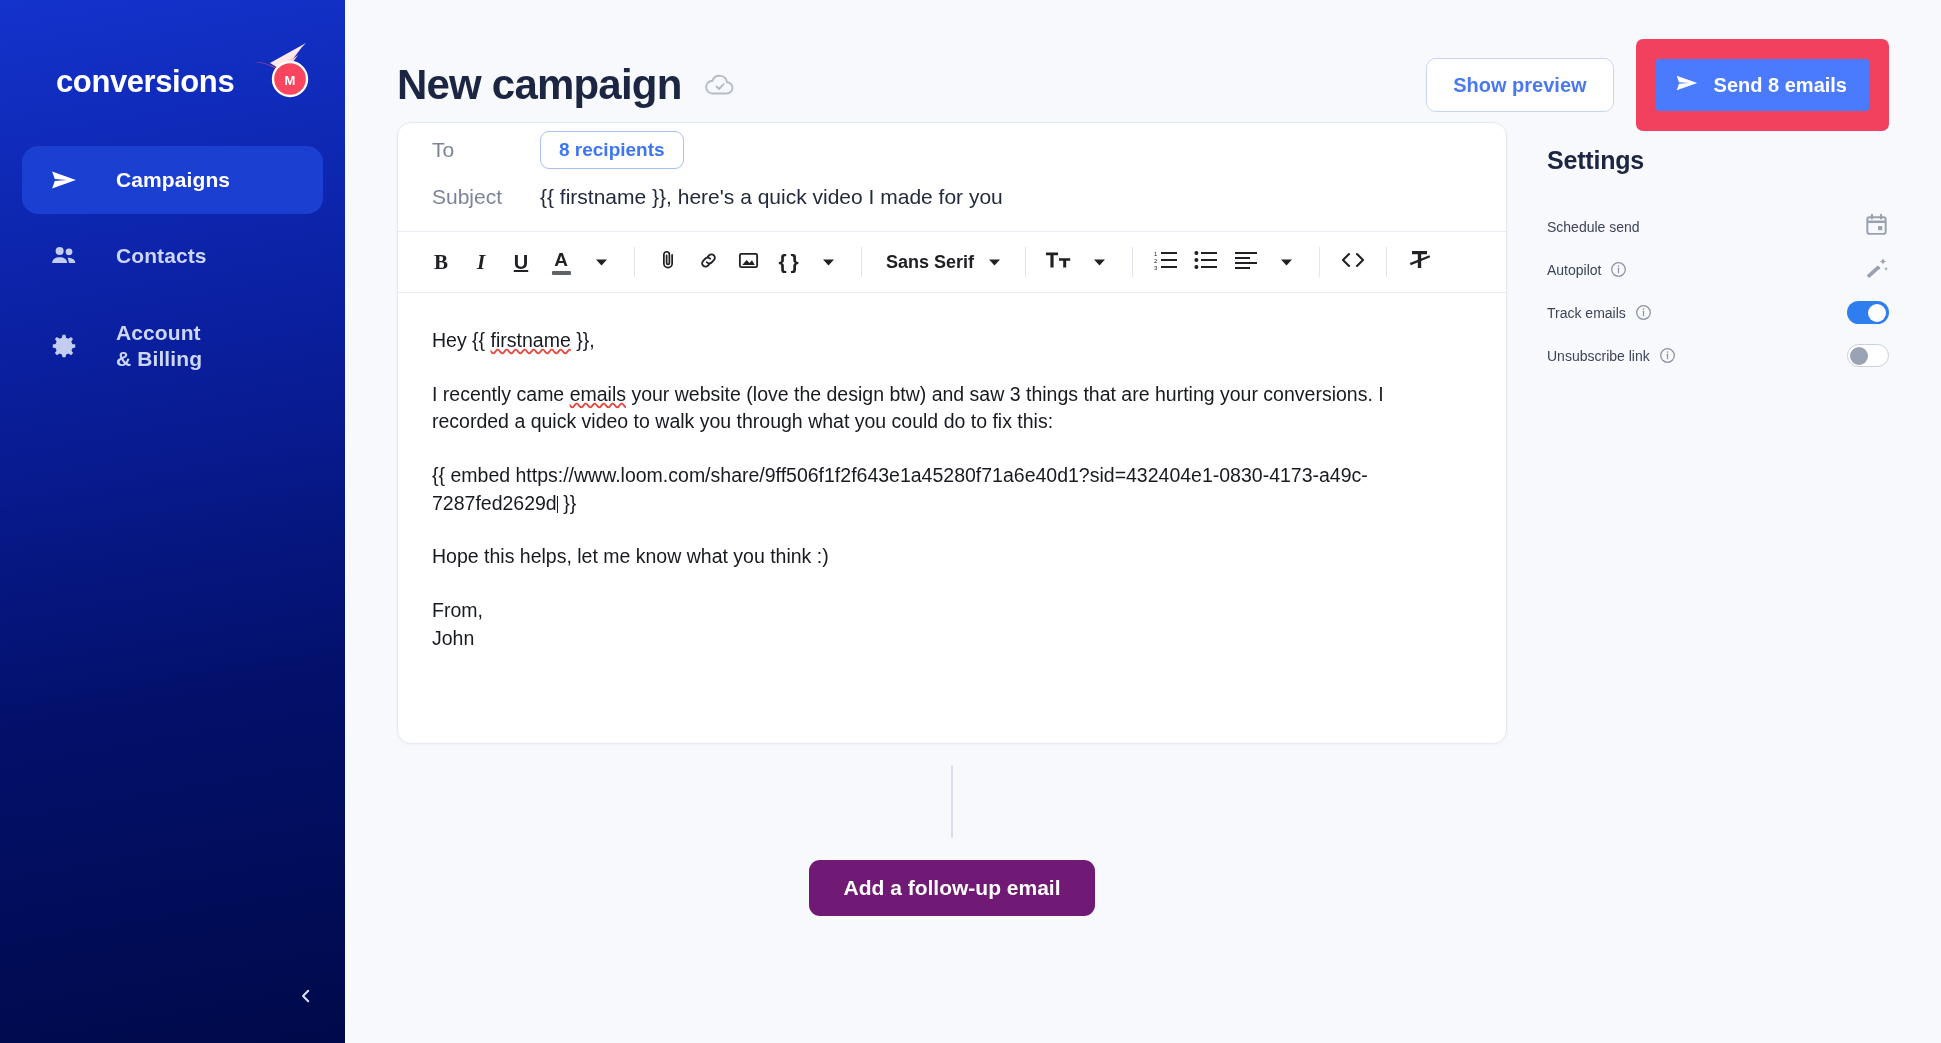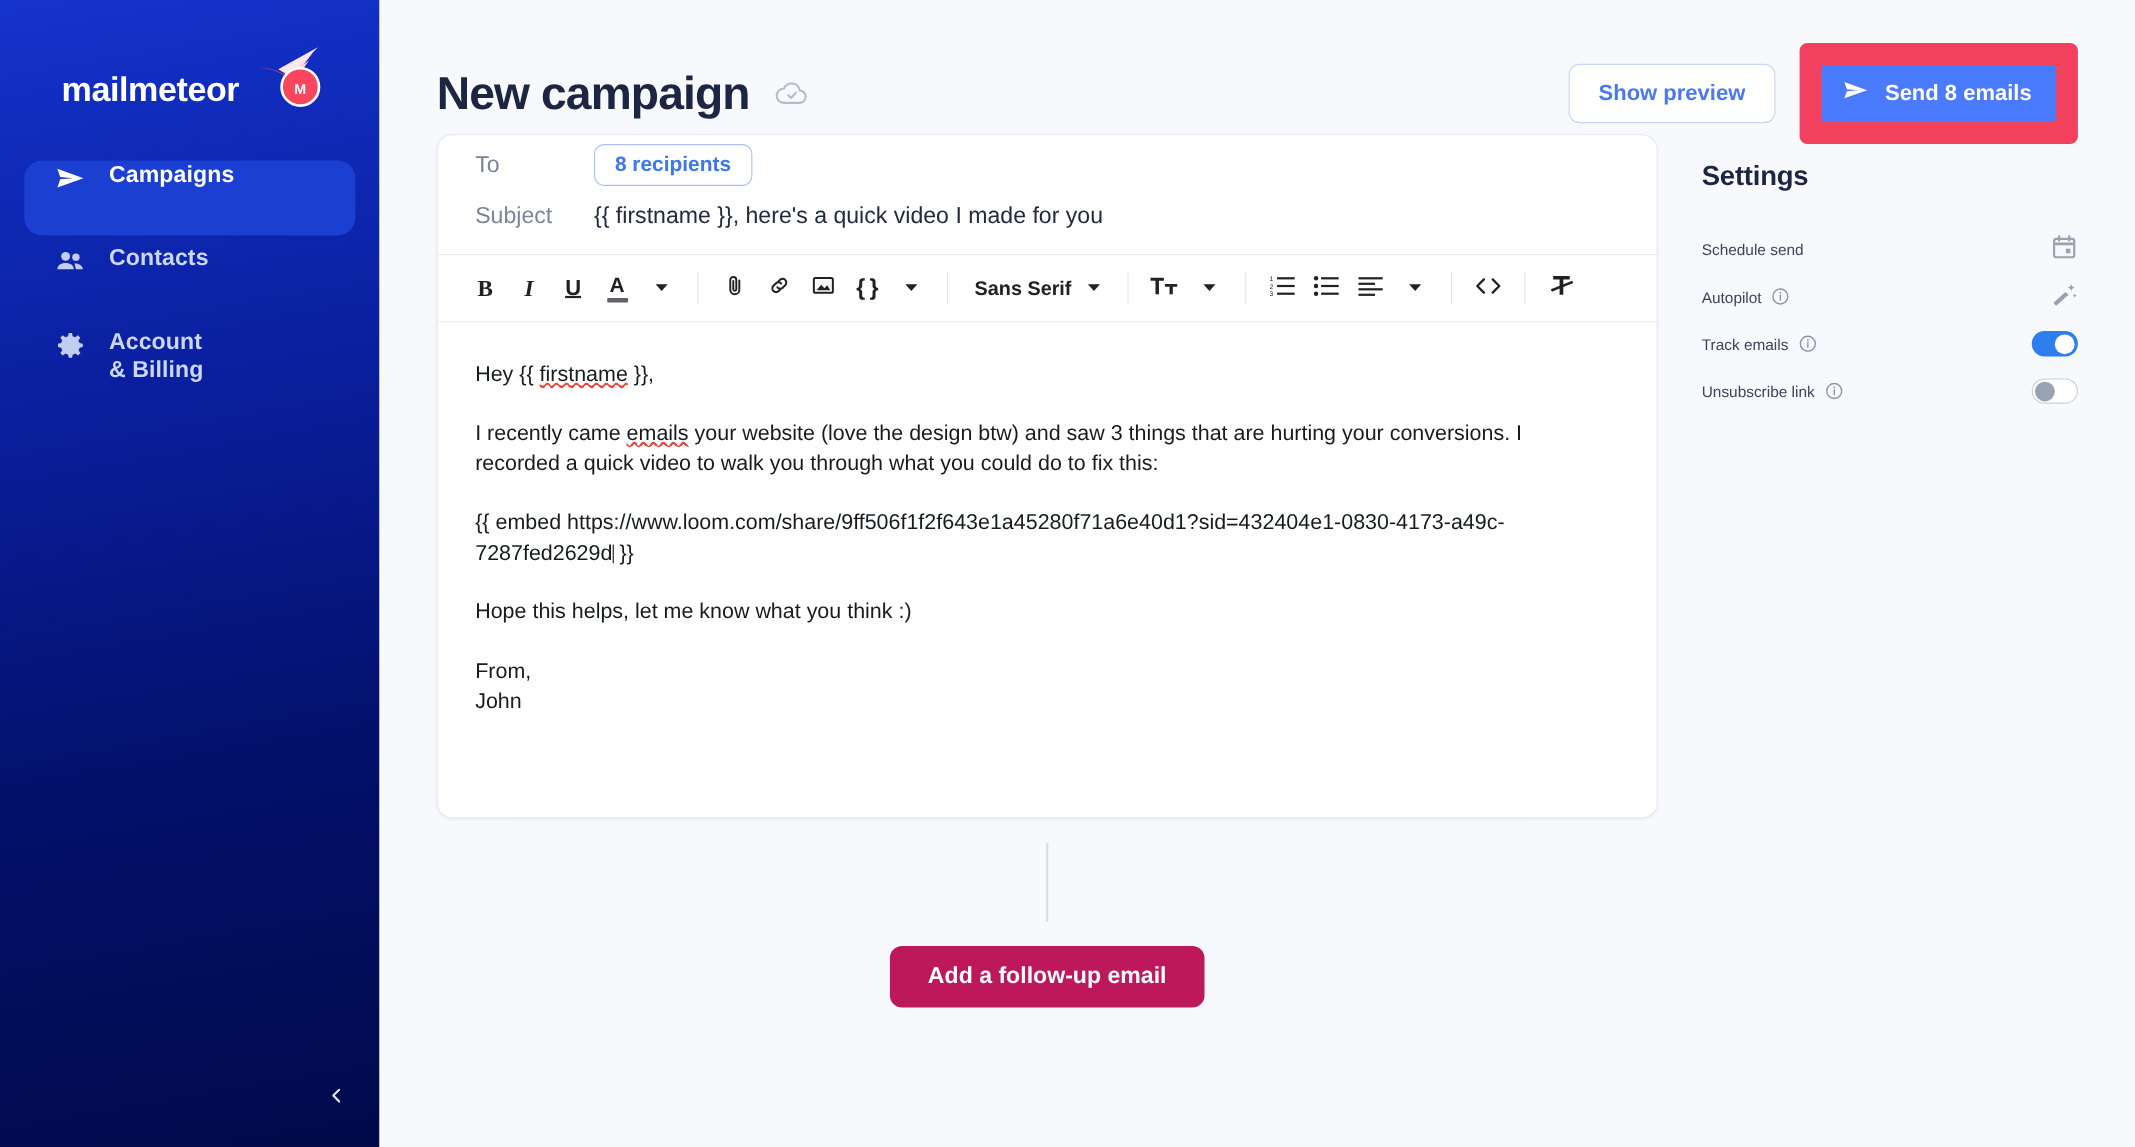--- a/index.html
+++ b/index.html
@@ -25,21 +25,21 @@
     height: 120px;
   }
   .brand-word {
     font-size: 31px; font-weight: 700; letter-spacing: -0.4px;
     color: #ffffff;
   }
   .brand-logo { margin-left: 6px; margin-top: -14px; }
 
   .nav { margin-top: 26px; padding: 0 22px; }
   .nav-item {
-    display: flex; align-items: flex-start; gap: 19px;
+    display: flex; align-items: center; gap: 36px;
     height: 68px; padding: 0 26px;
     border-radius: 16px;
     margin-bottom: 8px;
     cursor: pointer;
   }
   .nav-item .nav-label {
     font-size: 21px; font-weight: 700; color: #ccd6f6; letter-spacing: 0.1px;
     line-height: 1.25;
   }
   .nav-item.active { background: #1b3fd1; }
@@ -167,21 +167,21 @@
   .caretline { display:inline-block; width:1px; height:17px; background:#171a1f; vertical-align:-3px; }
 
   
   .connector {
     width: 2px; height: 72px; background: #d8dee9;
     margin: 22px auto 0 auto;
   }
   .followup-wrap { display: flex; justify-content: center; margin-top: 22px; }
   .btn-followup {
     height: 56px; padding: 0 34px;
-    background: #be185d; color: #ffffff;
+    background: #701a75; color: #ffffff;
     border-radius: 11px; border: none;
     font-size: 21px; font-weight: 700;
   }
 
   
   .settings-title {
     font-size: 25px; font-weight: 800; color: #1c2541;
     margin-bottom: 30px; letter-spacing: -0.2px;
   }
   .set-row {
@@ -208,21 +208,21 @@
     width: 18px; height: 18px; border-radius: 50%;
   }
 </style>
 </head>
 <body>
 
 <div class="app">
 
   <aside class="sidebar">
     <div class="brand">
-      <span class="brand-word">mailmeteor</span>
+      <span class="brand-word">conversions</span>
       <span class="brand-logo">
         <svg width="72" height="64" viewBox="0 0 72 64">
           <path d="M62 6 L36 26 L44 30 Z" fill="#ffd9de"></path>
           <path d="M66 2 L30 22 L40 28 Z" fill="#ffe8ec"></path>
           <path d="M58 14 L34 32 L42 36 Z" fill="#ffd0d7"></path>
           <circle cx="50" cy="38" r="17" fill="#f9455e"></circle>
           <path d="M38 28 C28 22 18 20 14 22 C20 20 32 24 38 30 Z" fill="#f9455e"></path>
           <circle cx="50" cy="38" r="17" fill="none" stroke="#ffffff" stroke-width="2.4"></circle>
           <text x="50" y="44" font-family="Liberation Sans, sans-serif" font-size="13" font-weight="700" fill="#ffffff" text-anchor="middle">M</text>
         </svg>

